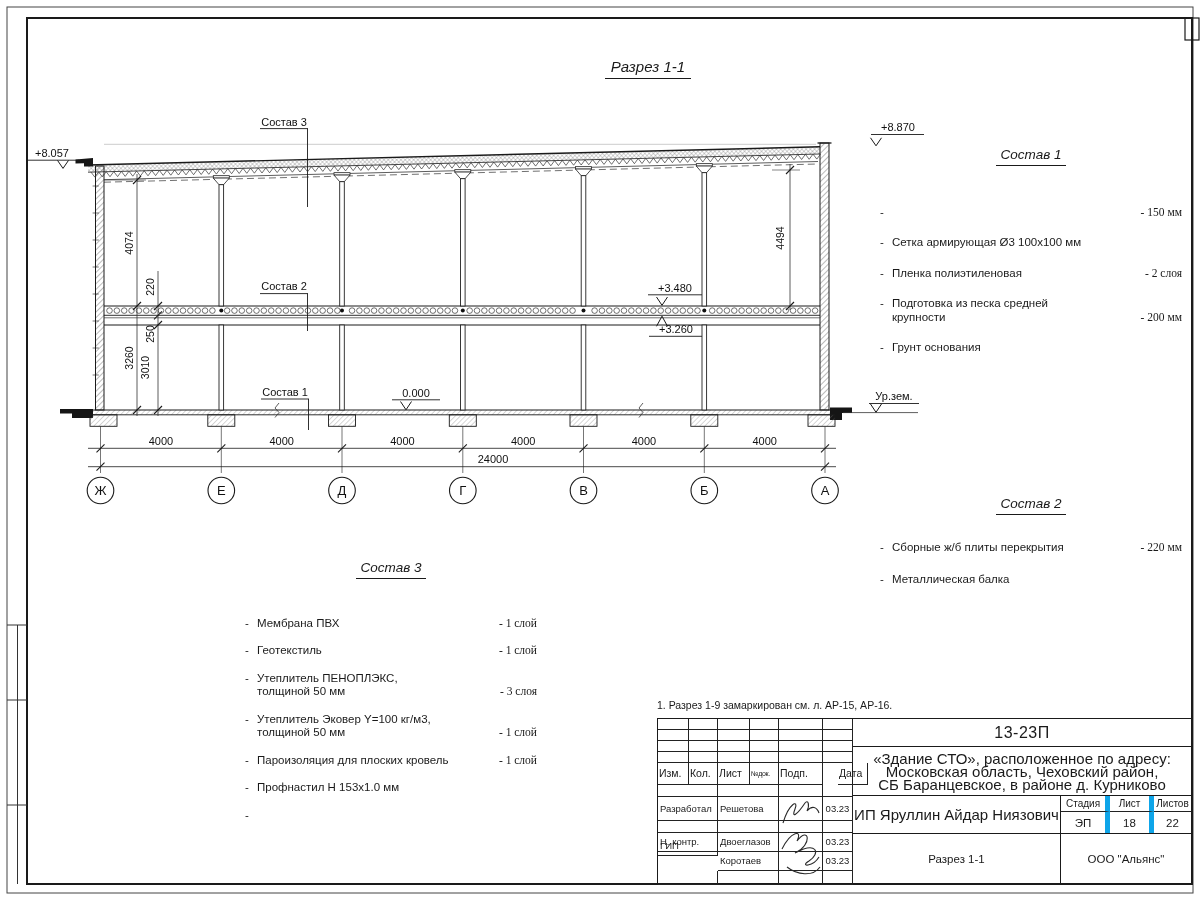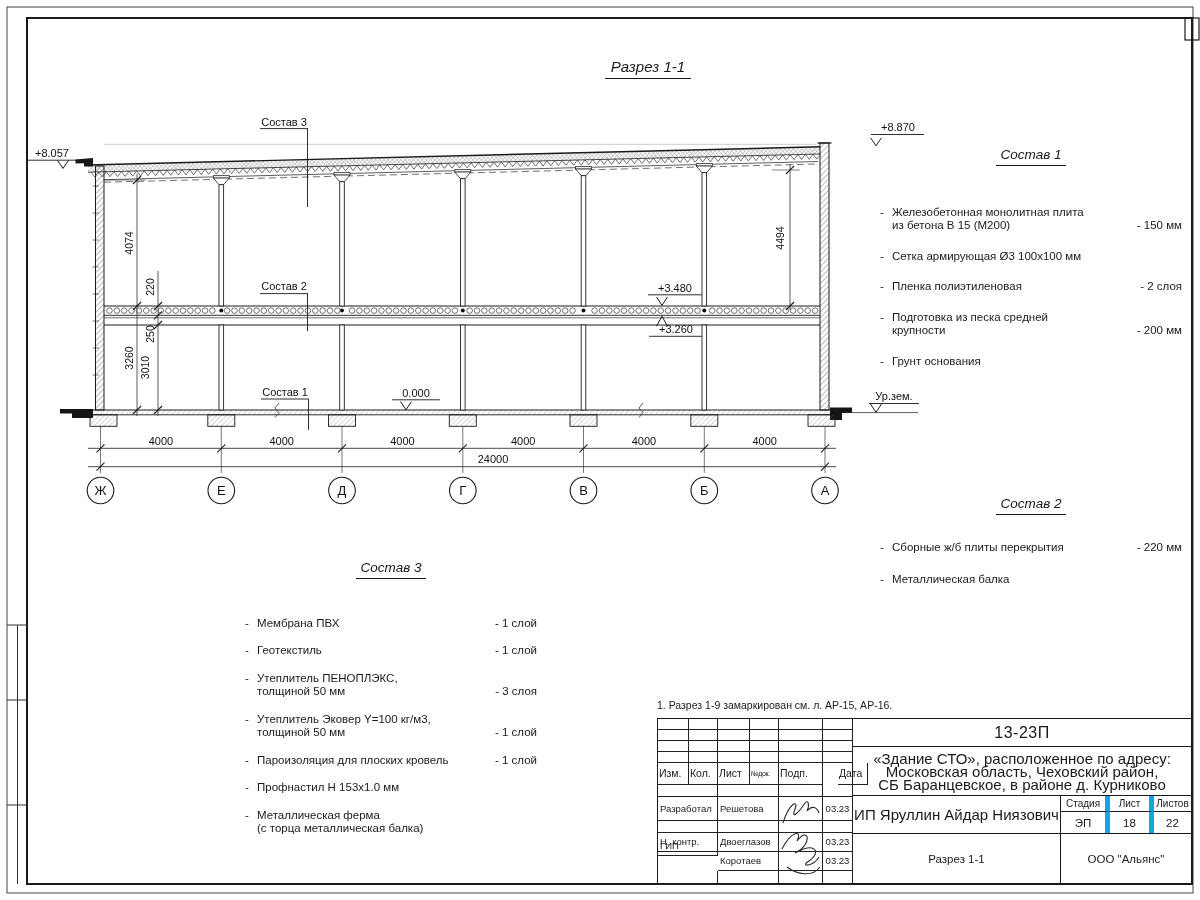--- a/index.html
+++ b/index.html
@@ -18,21 +18,21 @@
 
   
   .spec-block { font-size:11.5px; line-height:13.5px; }
   .spec-heading { display:flex; justify-content:center; font-size:13.5px;
     font-style:italic; }
   .spec-heading span { border-bottom:1.1px solid #1a1a1a; padding:0 5px 3px; }
   .spec-rows { }
   .spec-row { display:flex; }
   .spec-dash { width:12px; flex:0 0 12px; }
   .spec-text { white-space:pre-line; }
-  .spec-value { margin-left:auto; align-self:flex-end; white-space:nowrap; padding-left:8px; }
+  .spec-value { margin-left:auto; align-self:flex-end; white-space:nowrap; padding-left:8px;font-family:Liberation Serif, serif; }
   #comp1 { left:880px; top:148px; width:302px; }
   #comp1 .spec-heading { margin-bottom:40px; }
   #comp1 .spec-row { margin-bottom:17px; }
   #comp2 { left:880px; top:497px; width:302px; }
   #comp2 .spec-heading { margin-bottom:26px; }
   #comp2 .spec-row { margin-bottom:19px; }
   #comp3 { left:245px; top:561px; width:292px; }
   #comp3 .spec-heading { margin-bottom:38px; }
   #comp3 .spec-row { margin-bottom:14px; }
 
@@ -368,22 +368,20 @@
     <span>Разрез 1-1</span>
   </div>
 
   <div class="abs spec-block" id="comp1">
     <div class="spec-heading">
         <span>Состав 1</span>
       </div>
     <div class="spec-rows">
         <div class="spec-row">
           <span class="spec-dash">-</span>
-          <span class="spec-text">Железобетонная  монолитная плита
-из бетона В 15 (М200)</span>
           <span class="spec-value">- 150 мм</span>
         </div>
         <div class="spec-row">
           <span class="spec-dash">-</span>
           <span class="spec-text">Сетка армирующая Ø3 100х100 мм</span>
           <span class="spec-value"></span>
         </div>
         <div class="spec-row">
           <span class="spec-dash">-</span>
           <span class="spec-text">Пленка полиэтиленовая</span>
@@ -453,22 +451,20 @@
           <span class="spec-text">Пароизоляция для плоских кровель</span>
           <span class="spec-value">- 1 слой</span>
         </div>
         <div class="spec-row">
           <span class="spec-dash">-</span>
           <span class="spec-text">Профнастил Н 153х1.0 мм</span>
           <span class="spec-value"></span>
         </div>
         <div class="spec-row">
           <span class="spec-dash">-</span>
-          <span class="spec-text">Металлическая ферма
-(с торца металлическая балка)</span>
           <span class="spec-value"></span>
         </div>
       </div>
   </div>
 
   <div class="abs tb-note">1. Разрез 1-9 замаркирован см. л. АР-15, АР-16.</div>
 
   <div class="abs" id="titleblock">
     <div id="tb-left">
 

